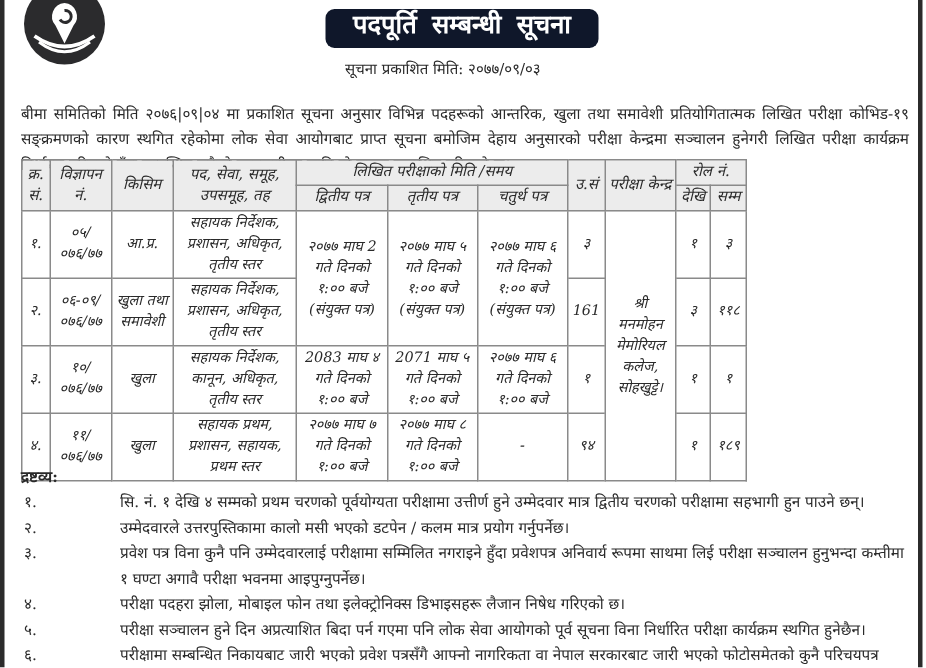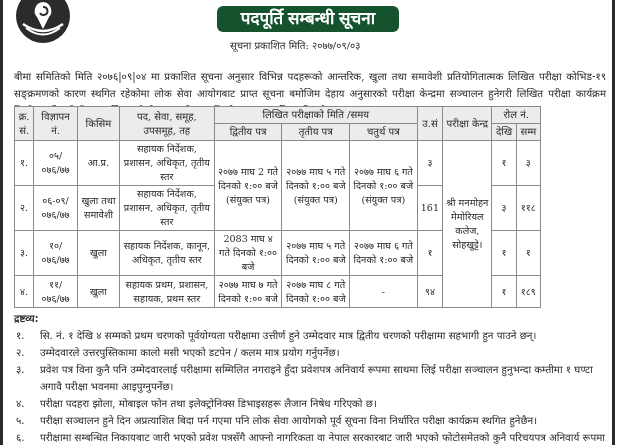--- a/index.html
+++ b/index.html
@@ -2,34 +2,34 @@
 <html><head>
 <meta charset="utf-8">
 <style>
   html, body { margin:0; padding:0; background:#ffffff; }
   body { width:617px; height:445px; overflow:hidden; position:relative;
          font-family:"DejaVu Serif", "Liberation Serif", serif; color:#2a2a2a; }
   .frame-left { position:absolute; left:0; top:0; width:3px; height:445px; background:#2b2b2b; }
   .frame-right { position:absolute; left:612px; top:0; width:3px; height:445px; background:#2b2b2b; }
   .logo { position:absolute; left:14px; top:-6px; width:58px; height:52px; }
   .title-box { position:absolute; left:217px; top:6px; width:182px; height:26px;
-               background:#14532d; border-radius:6px; color:#fff; text-align:center;
-               font-family:Liberation Sans, sans-serif; font-weight:bold; font-size:17px; line-height:26px; }
+               background:#0f172a; border-radius:6px; color:#fff; text-align:center;
+               font-family:Liberation Mono, monospace; font-weight:bold; font-size:17px; line-height:26px; }
   .pubdate { position:absolute; left:230px; top:38px; font-size:10px; }
   .intro { position:absolute; left:14px; top:68px; width:592px; font-size:10.2px; line-height:17px; text-align:justify; }
-  table.t { position:absolute; left:14px; top:106px; width:527px; border-collapse:collapse;
-            font-size:9.6px; line-height:14px; text-align:center; }
+  table.t { position:absolute; left:14px; top:106px; width:484px; border-collapse:collapse;
+            font-size:9.6px; line-height:14px; text-align:center;font-style:italic; }
   table.t th, table.t td { border:1px solid #8a8a8a; padding:1px 2px; vertical-align:middle; font-weight:normal; }
   table.t thead th { background:#ececec; font-size:10px; }
   .notes { position:absolute; left:14px; top:291px; width:592px; font-size:10.2px; line-height:17px; }
   .notes .hd { font-weight:bold;margin-top:19px; }
   .notes ol { list-style:none; margin:0; padding:0; }
   .notes li { display:flex; }
   .notes .num { width:24px; flex:none; padding-left:2px; }
-  .notes .txt { flex:1; }
+  .notes .txt { flex:1;margin-left:40px; }
 </style>
 </head>
 <body>
 
 <div class="frame-left"></div>
 <div class="frame-right"></div>
 
 <svg class="logo" viewBox="0 0 58 52">
   <circle cx="29" cy="22" r="27" fill="#2b2b2d"></circle>
   <path d="M9 30 Q29 44 49 30" stroke="#fff" stroke-width="2.5" fill="none"></path>
@@ -98,21 +98,21 @@
       <td>161</td>
       <td>३</td>
       <td>११८</td>
     </tr>
     <tr style="height:38px">
       <td>३.</td>
       <td>१०/ ०७६/७७</td>
       <td>खुला</td>
       <td>सहायक निर्देशक, कानून, अधिकृत, तृतीय स्तर</td>
       <td>2083 माघ ४ गते दिनको १:०० बजे</td>
-      <td>२०७७ माघ ५ गते दिनको १:०० बजे</td>
+      <td>2071 माघ ५ गते दिनको १:०० बजे</td>
       <td>२०७७ माघ ६ गते दिनको १:०० बजे</td>
       <td>१</td>
       <td>१</td>
       <td>१</td>
     </tr>
     <tr style="height:32px">
       <td>४.</td>
       <td>११/ ०७६/७७</td>
       <td>खुला</td>
       <td>सहायक प्रथम, प्रशासन, सहायक, प्रथम स्तर</td>

